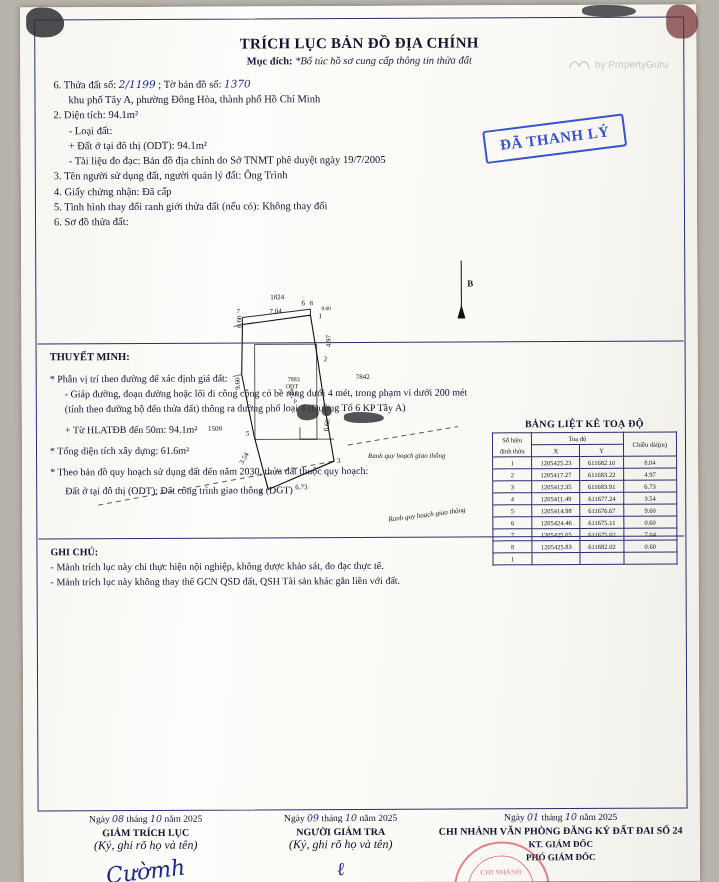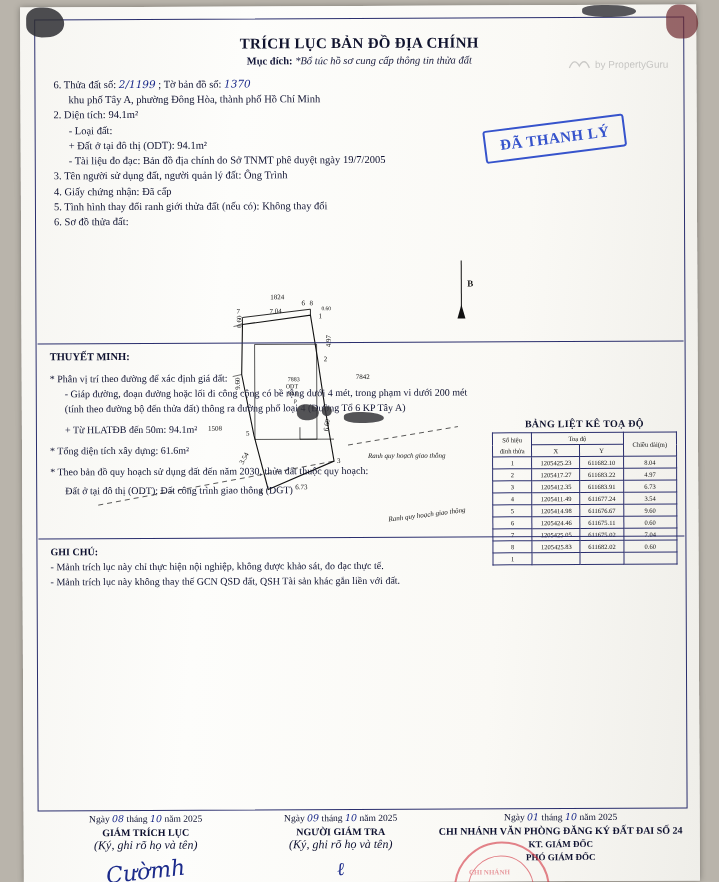--- a/index.html
+++ b/index.html
@@ -92,21 +92,21 @@
   .scribble{font-family:"DejaVu Serif",serif;color:#1b2a8a;font-size:22px;font-style:italic;transform:rotate(-6deg);display:inline-block;margin-top:6px;}
   
   #seal{
     position:absolute;left:430px;top:836px;width:92px;height:92px;border:2px solid #d0202f;border-radius:50%;
     opacity:.55;
   }
   #seal2{
     position:absolute;left:444px;top:850px;width:64px;height:64px;border:1px solid #d0202f;border-radius:50%;
     opacity:.55;
   }
-  .sealtxt{position:absolute;color:#d0202f;font-size:7px;font-weight:bold;width:100%;opacity:.8;}
+  .sealtxt{position:absolute;color:#d0202f;font-size:7px;font-weight:bold;text-align:center;width:100%;opacity:.8;}
   
   .blot{position:absolute;background:#35353a;border-radius:40% 60% 50% 45%;opacity:.85;}
 </style>
 </head>
 <body>
 
 <div id="paper">
   <div class="sheet-edge"></div>
 
   <div id="wm">

